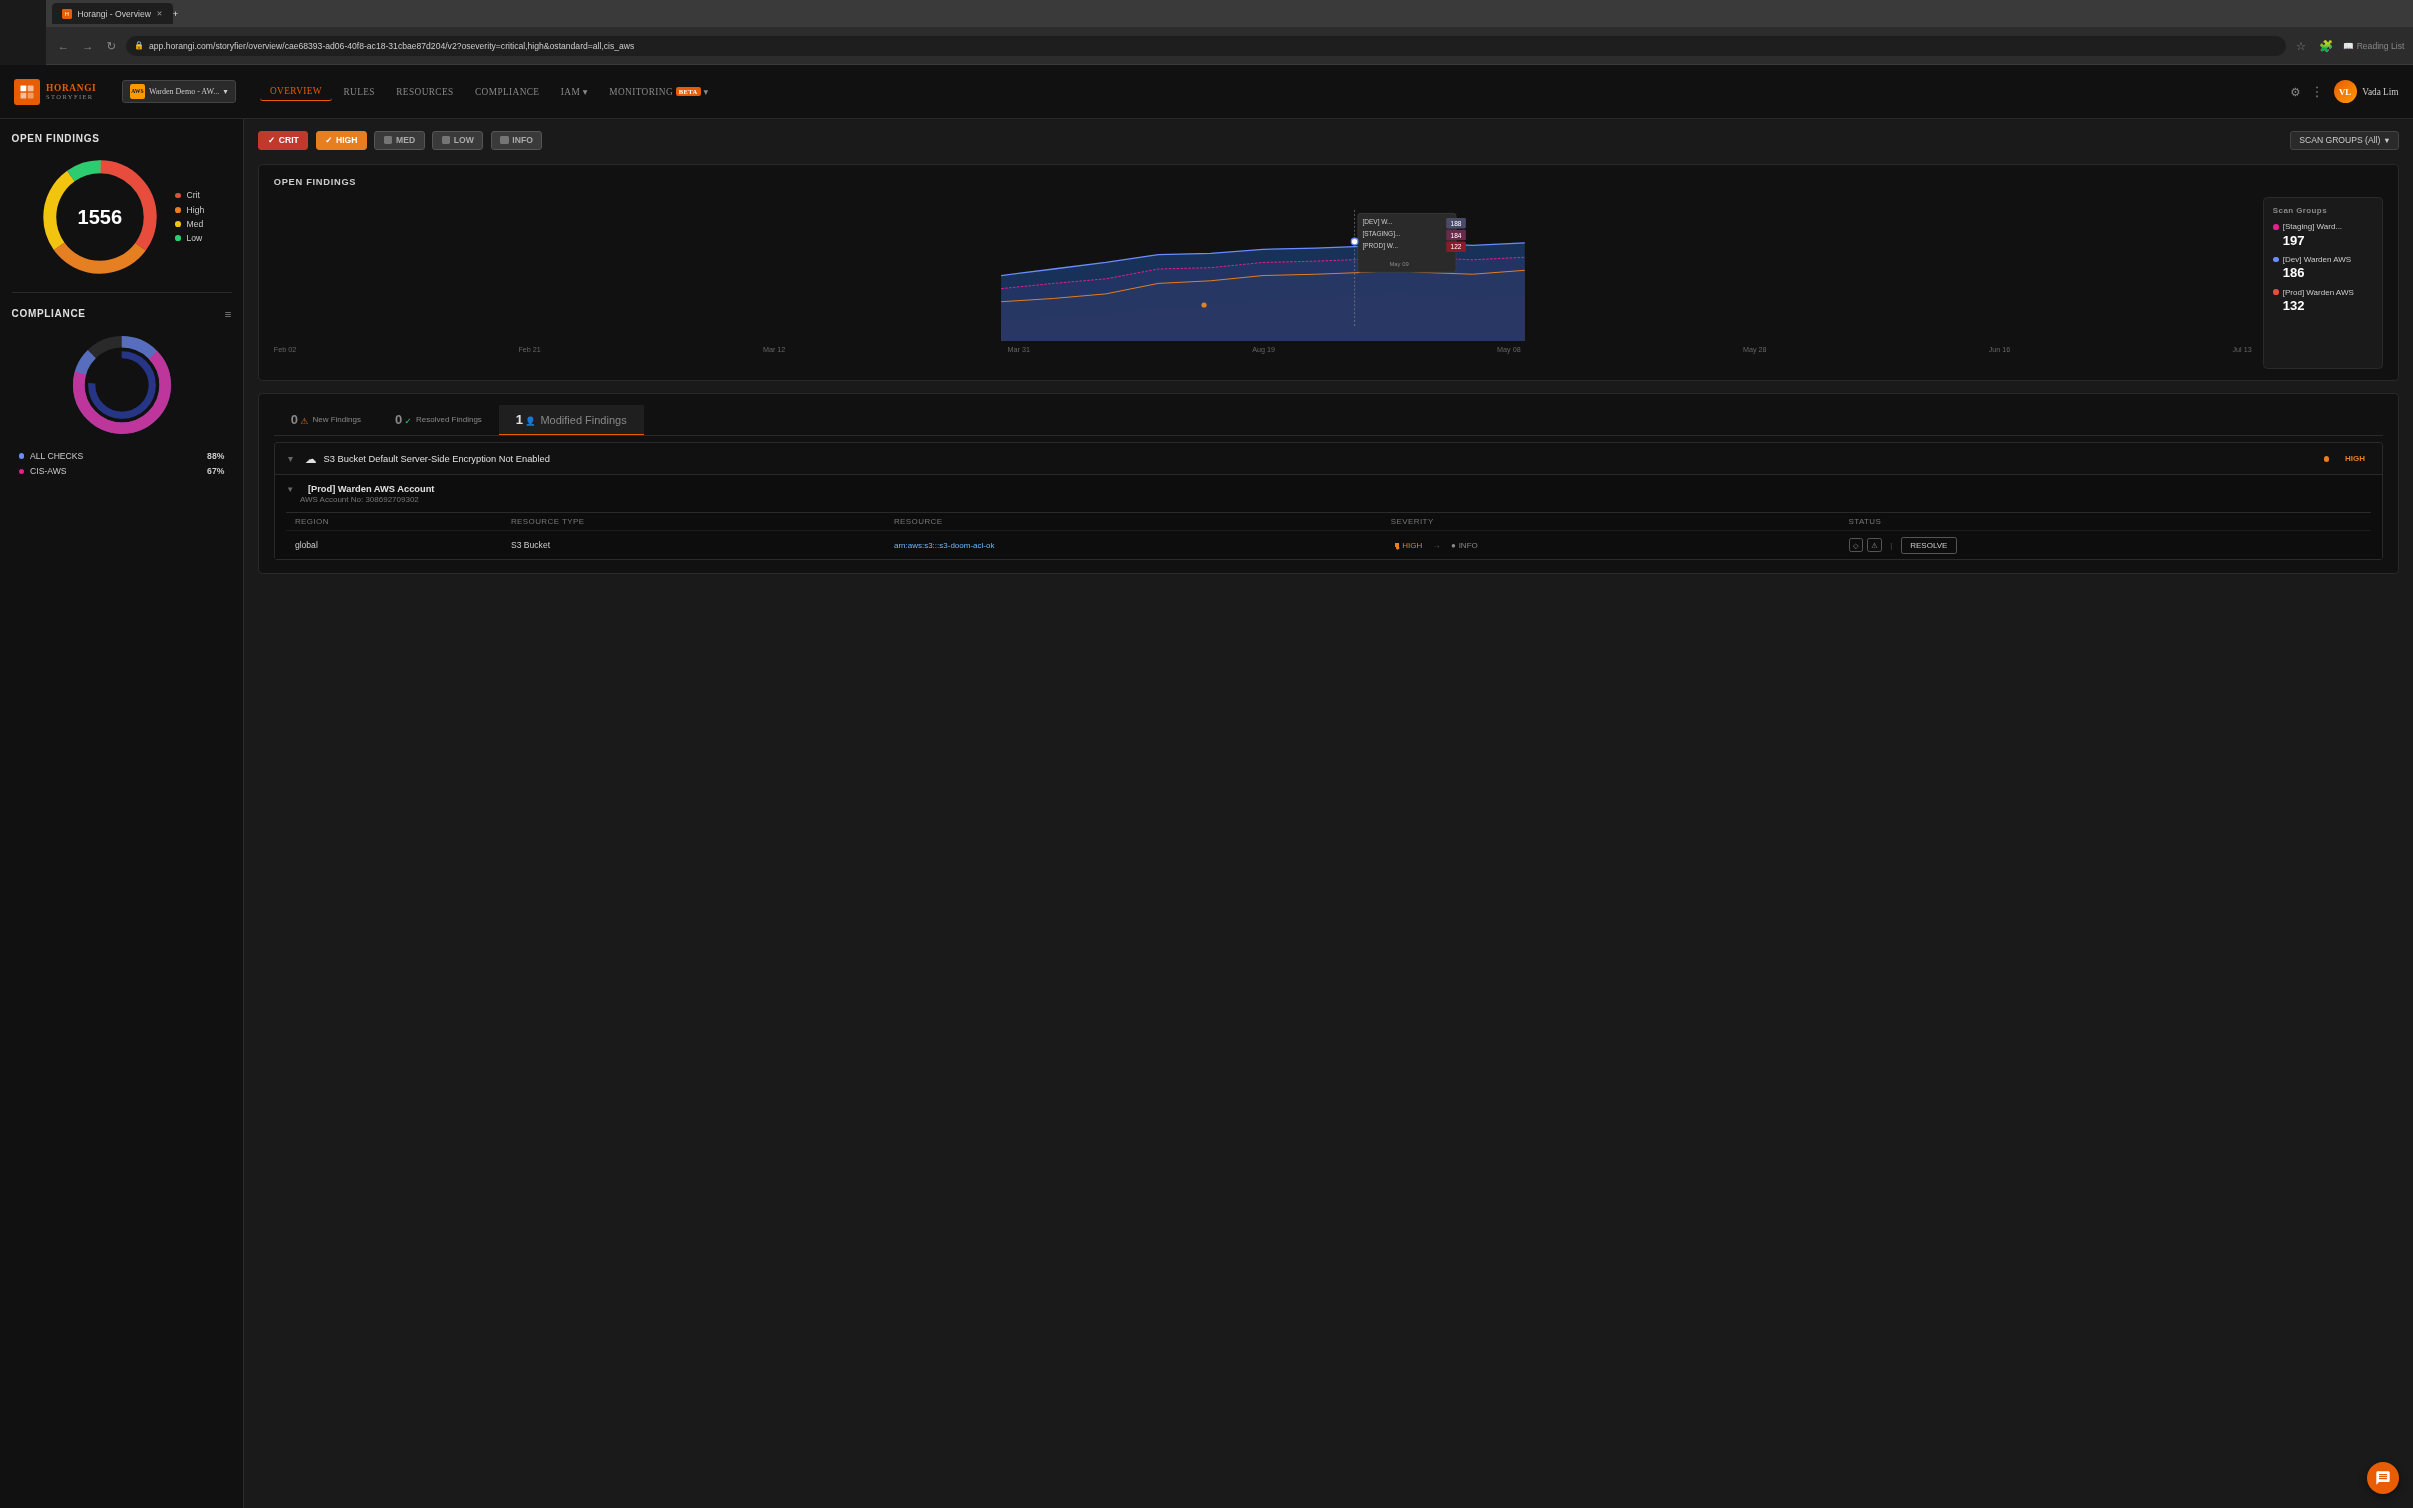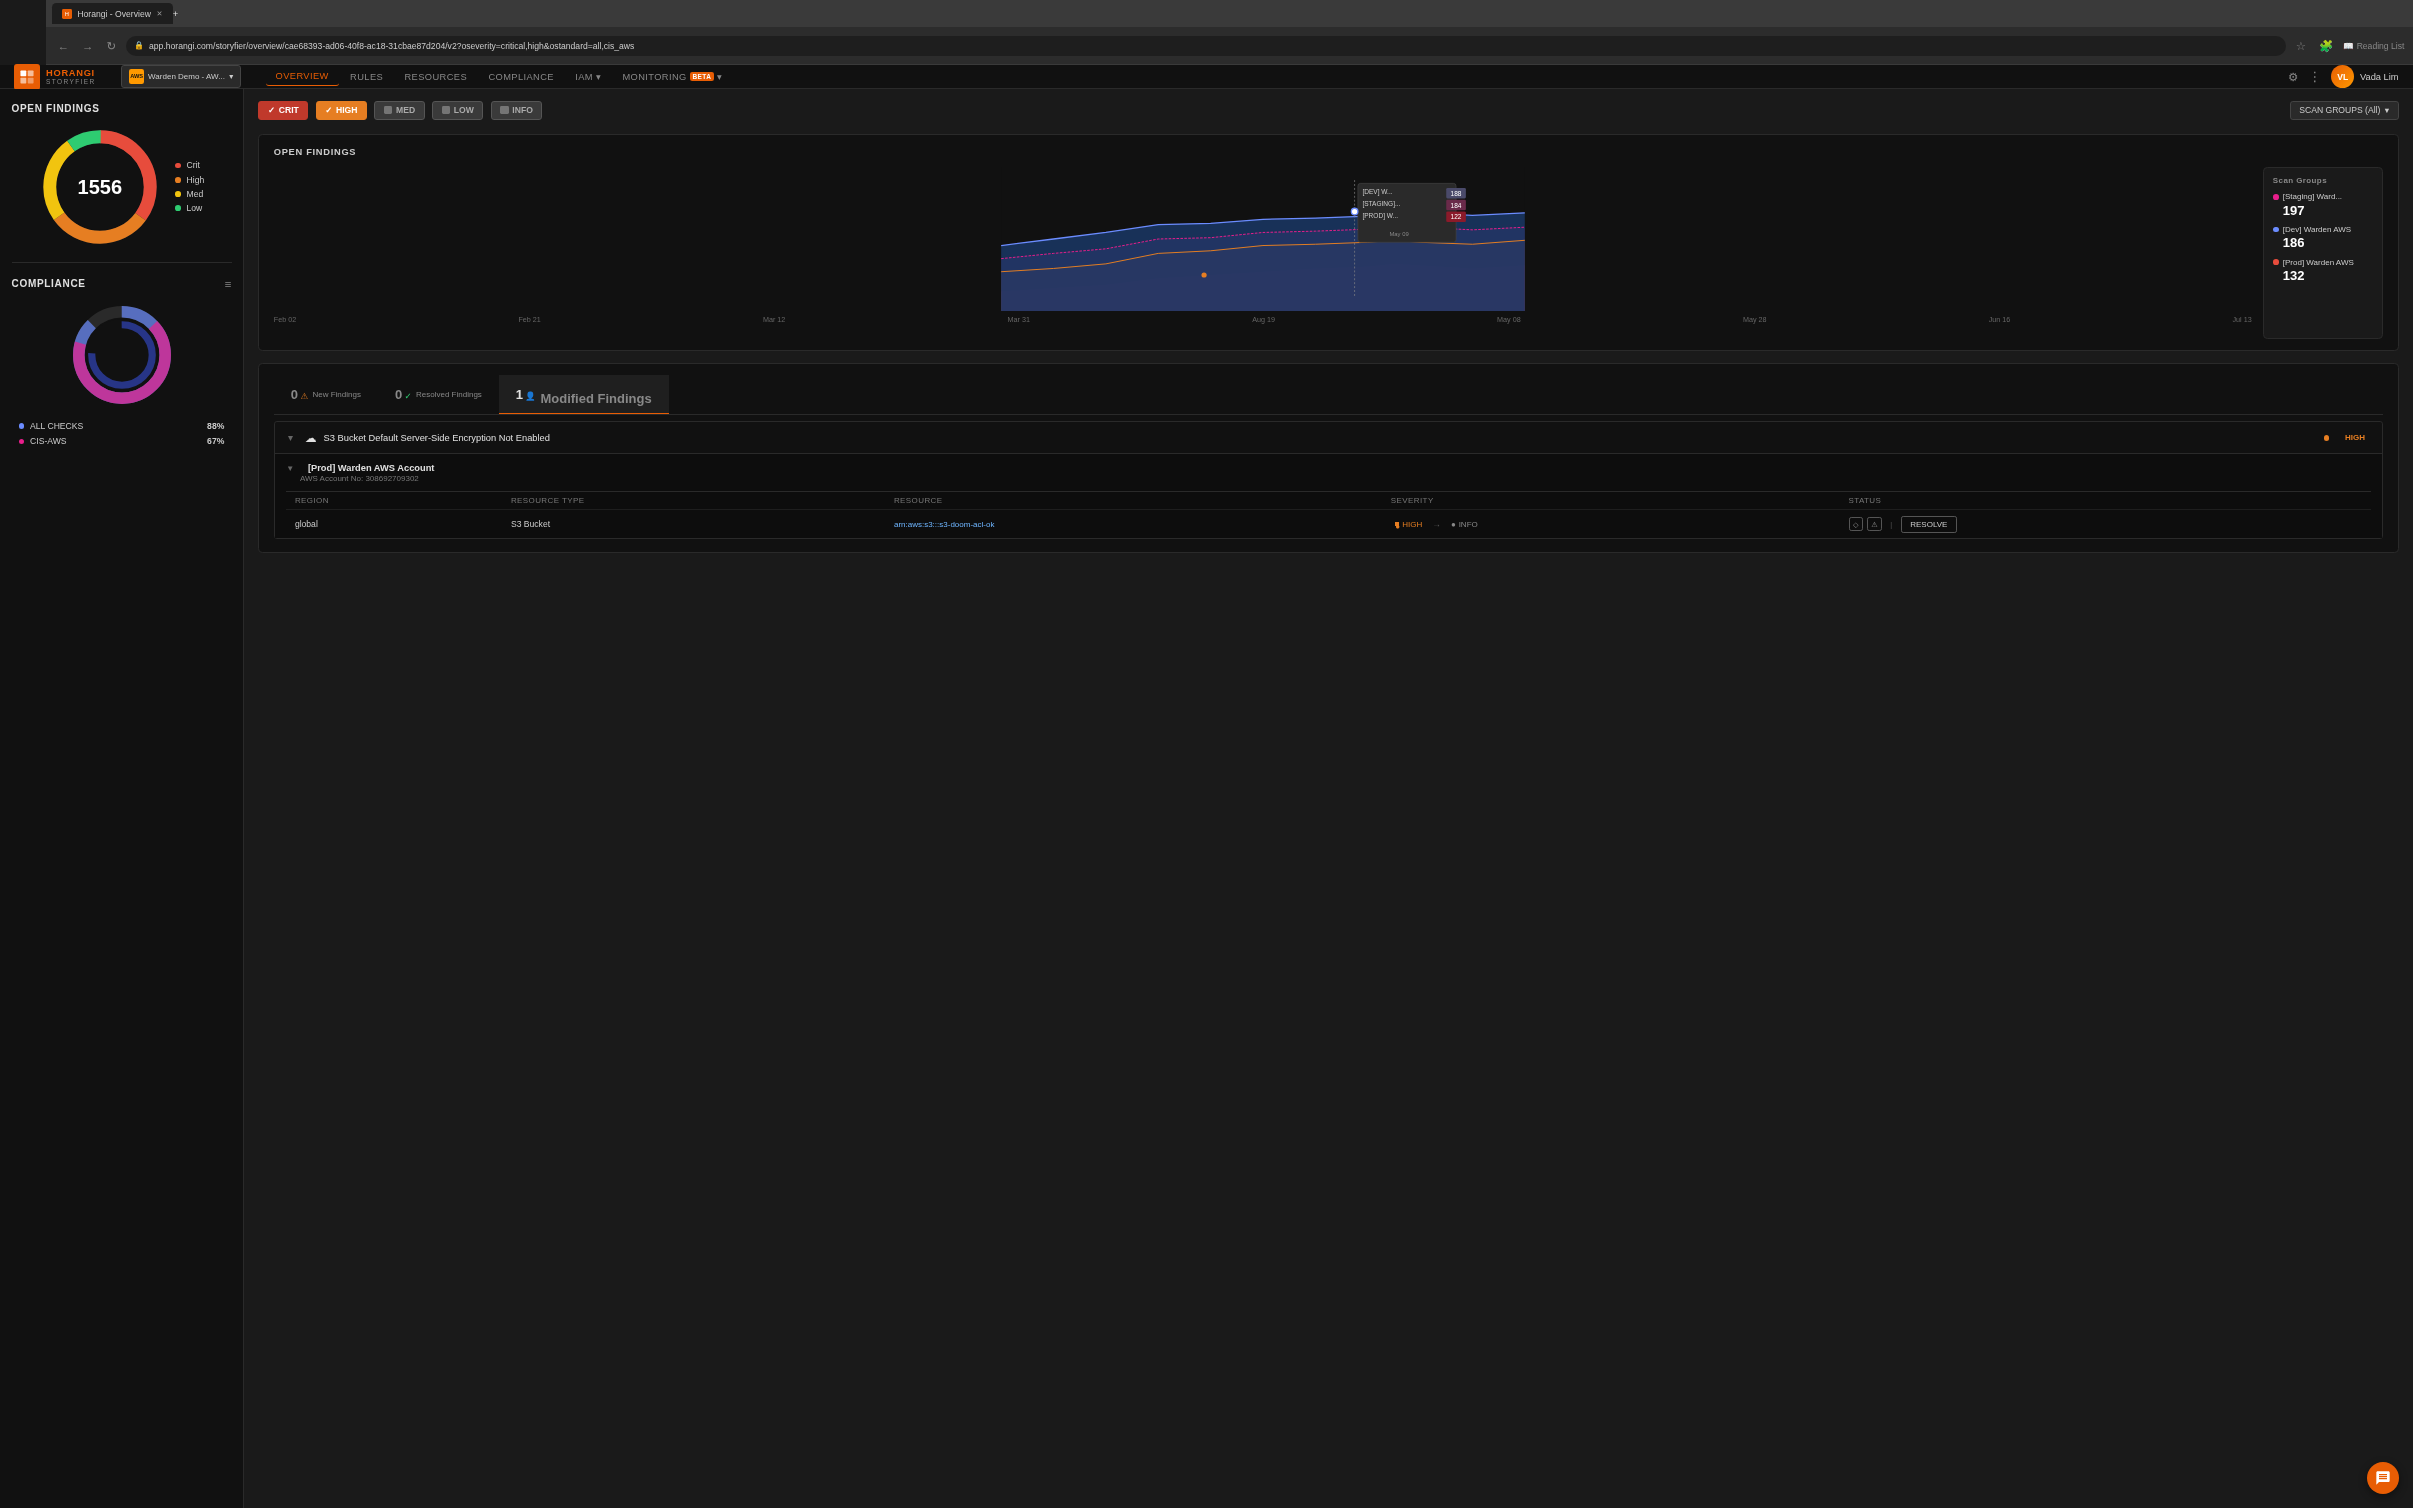--- a/index.html
+++ b/index.html
@@ -16,21 +16,21 @@
     .url-bar { background: #1e1e1e; border-radius: 14.4px; flex: 1; height: 20px; display: flex; align-items: center; padding: 0 8.6px; color: #ccc; font-size: 8.6px; }
     .url-bar .lock { color: #4caf50; margin-right: 4.3px; font-size: 8px; }
     .bookmarks-bar { background: #2c2c2c; height: 20px; display: flex; align-items: center; padding: 0 8.6px; gap: 4.3px; border-top: 0.7px solid #3a3a3a; }
     .bookmark-item { background: #444; border-radius: 2.2px; padding: 1.4px 4.3px; font-size: 7.2px; color: #ccc; cursor: pointer; display: flex; align-items: center; justify-content: center; }
     .bookmark-icon { width: 10px; height: 10px; border-radius: 1.4px; display: flex; align-items: center; justify-content: center; }
 
     
     .app { display: flex; flex-direction: column; height: calc(100vh - 65px); min-height: 539px; }
 
     
-    .navbar { background: #111; height: 24px; display: flex; align-items: center; padding: 0 14.4px; gap: 17px; border-bottom: 0.7px solid #2a2a2a; flex-shrink: 0; }
+    .navbar { background: #111; height: 54px; display: flex; align-items: center; padding: 0 14.4px; gap: 17px; border-bottom: 0.7px solid #2a2a2a; flex-shrink: 0; font-family: Liberation Serif, serif; }
     .logo { display: flex; align-items: center; gap: 5.7px; margin-right: 8.6px; }
     .logo-box { width: 26px; height: 26px; background: #e85d04; border-radius: 2.9px; display: flex; align-items: center; justify-content: center; font-weight: bold; font-size: 8px; color: white; }
     .logo-text { display: flex; flex-direction: column; line-height: 1.1; }
     .logo-text .top { font-weight: 800; font-size: 9.3px; color: #e85d04; letter-spacing: 0.7px; }
     .logo-text .bot { font-size: 6.5px; color: #888; letter-spacing: 1.4px; }
     .aws-badge { background: #2a2a2a; border: 0.7px solid #444; border-radius: 2.9px; padding: 2.9px 7.2px; font-size: 8px; color: #ccc; display: flex; align-items: center; gap: 4.3px; cursor: pointer; }
     .aws-logo { width: 14.4px; height: 14.4px; background: #ff9900; border-radius: 2.2px; display: flex; align-items: center; justify-content: center; font-size: 5.7px; color: #111; font-weight: bold; }
     .nav-links { display: flex; align-items: center; gap: 1.4px; flex: 1; margin-left: 7.2px; }
     .nav-link { padding: 4.3px 10px; color: #888; font-size: 9.3px; font-weight: 500; cursor: pointer; border-radius: 2.9px; letter-spacing: 0.4px; }
     .nav-link.active { color: #e85d04; border-bottom: 1.4px solid #e85d04; }
@@ -460,21 +460,21 @@
               <span class="tab-count">0</span>
               <span style="color:#2ecc71;"> ✓</span>
             </div>
             <div style="font-size:8px;color:#888;">Resolved Findings</div>
           </div>
           <div class="tab-item active">
             <div>
               <span class="tab-count">1</span>
               <span style="color:#888;"> 👤</span>
             </div>
-            <div style="font-size:13px;color:#888;margin-top:9px;font-weight:bold;">Modified Findings</div>
+            <div style="font-size:11px;color:#888;margin-top:0;">Modified Findings</div>
           </div>
         </div>
 
         <div style="padding-top:5.7px;">
           <div class="finding-item">
             <div class="finding-header">
               <span class="finding-chevron">▼</span>
               <span class="finding-icon">☁</span>
               <span class="finding-title">S3 Bucket Default Server-Side Encryption Not Enabled</span>
               <span class="severity-dot"></span>

